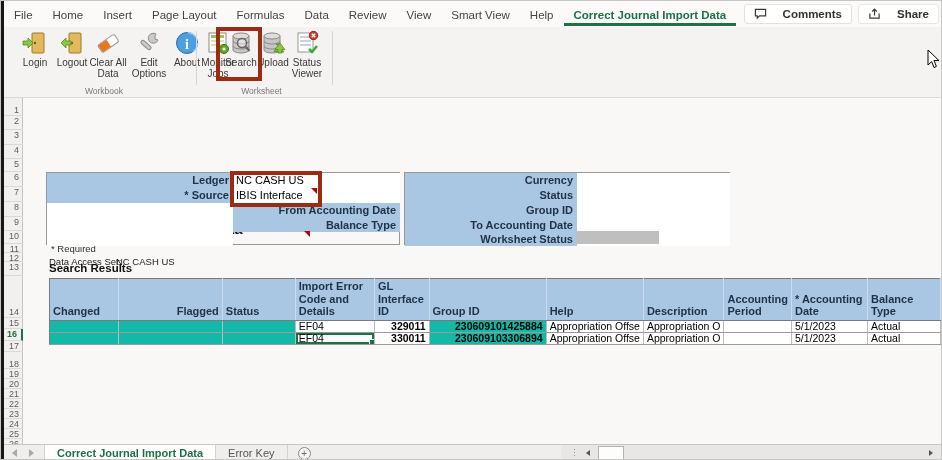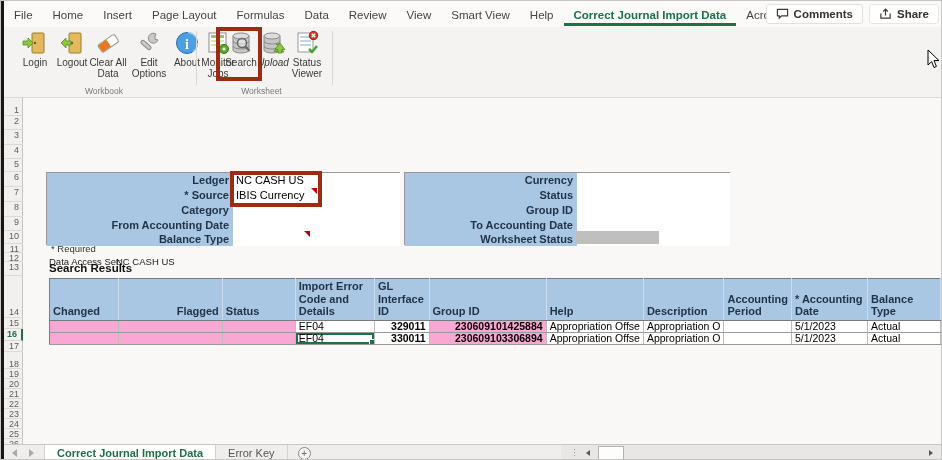--- a/index.html
+++ b/index.html
@@ -8,21 +8,21 @@
   .app{ position:relative; width:942px; height:460px; background:#FAF8F7; overflow:hidden;
         border:1px solid #c8c6c4; }
   .edge-strip{ position:absolute; left:0; top:0; width:3px; height:460px; background:#161616; z-index:50;}
 
   
   .tabrow{ position:absolute; left:3px; top:0; right:0; height:26px; background:#FBFAF9;
            display:flex; align-items:center; }
   .rtab{ font-size:11.5px; color:#444; padding:6px 10px 5px 10px; white-space:nowrap; cursor:default; }
   .rtab.active{ color:#1E7145; font-weight:bold; border-bottom:3px solid #1E7145; padding-bottom:2px; }
   .tabrow-right{ position:absolute; right:2px; top:3px; display:flex; gap:6px; align-items:center;}
-  .pillbtn{ display:flex; align-items:center; gap:5px; font-size:11.5px; color:#333; font-weight:bold;
+  .pillbtn{ display:flex; align-items:center; gap:16px; font-size:11.5px; color:#333; font-weight:bold;
             background:#fff; border:1px solid #E3E1DF; border-radius:3px; padding:3px 9px; white-space:nowrap;}
 
   
   .ribbon{ position:absolute; left:3px; top:26px; right:0; height:71px; background:#F5F3F1;
            border-bottom:1px solid #DCDAD8; }
   .rbtn{ position:absolute; top:3px; text-align:center; font-size:10px; line-height:11px; color:#3b3a39; }
   .rbtn .ric{ display:block; margin:0 auto 1px auto; width:26px; height:26px; }
   .rgroup-label{ position:absolute; bottom:1px; font-size:8.5px; color:#7a7876; text-align:center;margin-top:16px; }
   .rsep{ position:absolute; top:4px; bottom:12px; width:1px; background:#D8D6D4; }
 
@@ -61,21 +61,21 @@
   
   table.results{ position:absolute; left:45px; top:277px; border-collapse:collapse; table-layout:fixed;
                  border:1px solid #7a7a7a; }
   table.results th{ background:#A9C6E3; color:#1F3246; font-weight:bold; font-size:11px; line-height:12.5px;
                     text-align:left; vertical-align:bottom; padding:1px 3px 2px 3px;
                     border-right:1px solid #c9dbec; border-bottom:1px solid #7a7a7a; overflow:hidden;}
   table.results th.r{ text-align:right; }
   table.results td{ background:#fff; font-size:10.5px; line-height:11px; color:#000; height:11px;
                     padding:0 3px; white-space:nowrap; overflow:hidden;
                     border-right:1px solid #bcbcbc; border-bottom:1px solid #9a9a9a; }
-  table.results td.g{ background:#f9a8d4; }
+  table.results td.g{ background:#14b8a6; }
   table.results td.num{ text-align:right;font-weight:bold; }
   td.sel{ position:relative; box-shadow: inset 0 0 0 2px #1E7145; }
   td.sel::after{ content:""; position:absolute; right:0; bottom:0; width:4px; height:4px;
                  background:#1E7145; border-left:1px solid #fff; border-top:1px solid #fff; }
 
   
   .bottombar{ position:absolute; left:3px; right:0; top:443px; height:17px; background:#F0EEEC;
               border-top:1px solid #C8C6C4; display:flex; align-items:stretch; }
   .navarrows{ display:flex; align-items:center; gap:12px; padding:0 10px 0 8px; }
   .tri{ width:0; height:0; }
@@ -200,21 +200,21 @@
       <svg class="ric" viewBox="0 0 26 26">
         <path d="M5 6 v14 a8 3 0 0 0 16 0 V6" fill="#C6C6C6" stroke="#8a8a8a"></path>
         <ellipse cx="13" cy="6" rx="8" ry="3" fill="#DDDDDD" stroke="#8a8a8a"></ellipse>
         <path d="M5 11 a8 3 0 0 0 16 0 M5 16 a8 3 0 0 0 16 0" fill="none" stroke="#8a8a8a"></path>
         <circle cx="14" cy="13" r="4.5" fill="rgba(255,255,255,0.45)" stroke="#666" stroke-width="1.5"></circle>
         <line x1="17.5" y1="16.5" x2="21.5" y2="21" stroke="#666" stroke-width="2"></line>
       </svg>
       <span>Search</span>
     </div>
 
-    <div class="rbtn" style="left:250px;width:38px;font-style:italic;">
+    <div class="rbtn" style="left:250px;width:38px;">
       <svg class="ric" viewBox="0 0 26 26">
         <path d="M4 6 v14 a8 3 0 0 0 16 0 V6" fill="#C6C6C6" stroke="#8a8a8a"></path>
         <ellipse cx="12" cy="6" rx="8" ry="3" fill="#DDDDDD" stroke="#8a8a8a"></ellipse>
         <path d="M4 11 a8 3 0 0 0 16 0 M4 16 a8 3 0 0 0 16 0" fill="none" stroke="#8a8a8a"></path>
         <path d="M16 14 h4 v8 h4 l-6 -7.5 z M20 14 l-6 7.5 h4" fill="#8DC63F" stroke="#4e8a1f" stroke-width="0.8"></path>
         <path d="M19.9 13 l-5 6.5 h3 v3.5 h4 v-3.5 h3 z" fill="#8DC63F" stroke="#4e8a1f" stroke-width="0.8"></path>
       </svg>
       <span>Upload</span>
     </div>
 
@@ -272,22 +272,21 @@
     <div class="logo"><span>ORACLE</span><sup>'</sup></div>
     <div class="sheet-title">Correct Journal Import Data</div>
     <div class="required">* Required</div>
     <div class="da-label">Data Access Set:</div>
     <div class="da-value">NC CASH US</div>
 
     <div class="formblock fb-left" style="top:74px;">
       <div class="flabel">Ledger</div>
       <div class="fvalue">NC CASH US</div>
       <div class="flabel">* Source</div>
-      <div class="fvalue">IBIS Currency</div>
-      <div class="flabel">Category</div>
+      <div class="fvalue">IBIS Interface</div>
       <div class="fvalue"></div>
       <div class="flabel">From Accounting Date</div>
       <div class="fvalue"></div>
       <div class="flabel">Balance Type</div>
       <div class="fvalue"></div>
     </div>
 
     <div class="formblock fb-right" style="top:74px;">
       <div class="flabel">Currency</div>
       <div class="fvalue"></div>

